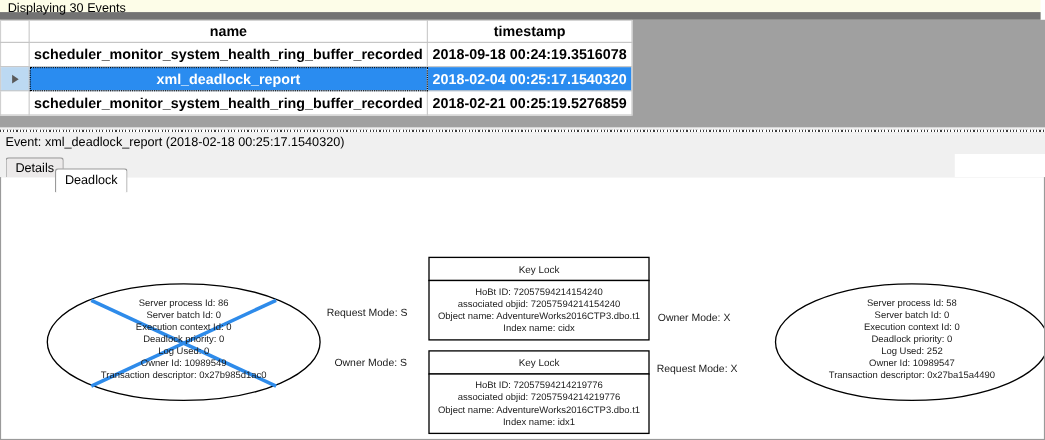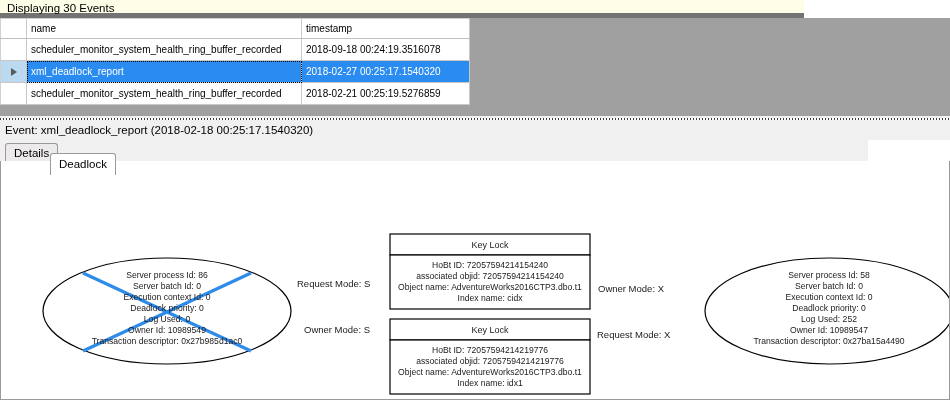--- a/index.html
+++ b/index.html
@@ -7,22 +7,22 @@
     width:950px;height:400px;overflow:hidden;
     background:#ffffff;
     font-family:"Liberation Sans", sans-serif;
     font-size:11px;color:#000;
     -webkit-font-smoothing:none;
   }
   #app{position:relative;width:950px;height:400px;}
 
   
   .banner{
-    position:absolute;left:0;top:0;width:804px;height:18px;
-    background:#fdfde8;border-bottom:5px solid #737373;
+    position:absolute;left:0;top:0;width:946px;height:18px;
+    background:#fdfde8;border-bottom:7px solid #737373;
     box-sizing:border-box;
   }
   .banner-text{
     position:absolute;left:7px;top:2px;font-size:11.5px;color:#000;
     white-space:nowrap;
   }
 
   
   .grid{
     position:absolute;left:0;top:18px;width:950px;height:98px;
@@ -32,23 +32,23 @@
     position:absolute;left:0;top:0;
     border-collapse:collapse;
     background:#fff;
   }
   .grid-table td,.grid-table th{
     border:1px solid #d0d0d0;
     border-right:1px solid #c8c8c8;
     border-bottom:1px solid #c8c8c8;
     padding:0 4px;
     height:22px;
-    font-weight:normal;
-    font-size:10px;
-    text-align:left;
+    font-weight:bold;
+    font-size:13px;
+    text-align:center;
     white-space:nowrap;
     background:#fff;
     vertical-align:middle;
     box-sizing:border-box;
   }
   .col-sel{width:26px;min-width:26px;max-width:26px;padding:0;}
   .col-name{width:275px;min-width:275px;}
   .col-ts{width:168px;min-width:168px;}
   .grid-table thead td{
     background:#fff;border-bottom:1px solid #c0c0c0;height:20px;
@@ -157,21 +157,21 @@
         <tr>
           <td class="col-sel"></td>
           <td class="col-name">scheduler_monitor_system_health_ring_buffer_recorded</td>
           <td class="col-ts">2018-09-18 00:24:19.3516078</td>
         </tr>
         <tr class="row-selected">
           <td class="col-sel">
             <span class="tri"></span>
           </td>
           <td class="col-name cell-selected">xml_deadlock_report</td>
-          <td class="col-ts">2018-02-27 00:25:17.1540320</td>
+          <td class="col-ts">2018-02-04 00:25:17.1540320</td>
         </tr>
         <tr>
           <td class="col-sel"></td>
           <td class="col-name">scheduler_monitor_system_health_ring_buffer_recorded</td>
           <td class="col-ts">2018-02-21 00:25:19.5276859</td>
         </tr>
       </tbody>
     </table>
   </div>
 

